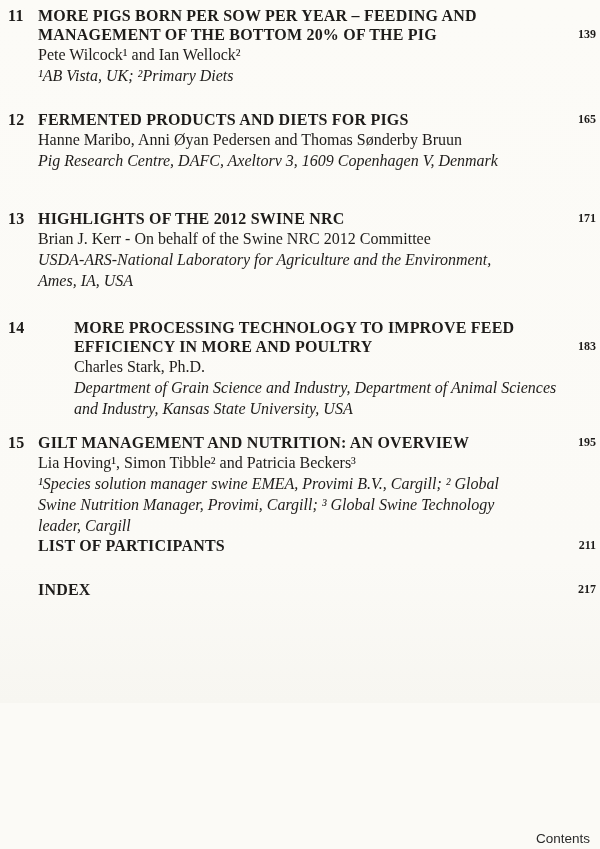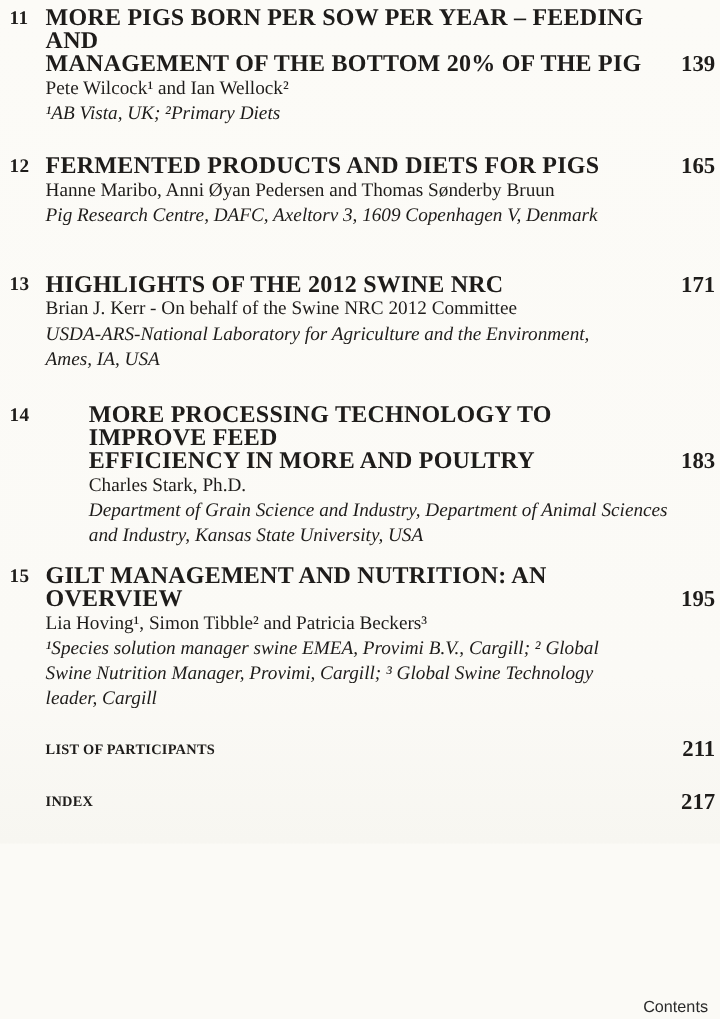--- a/index.html
+++ b/index.html
@@ -32,55 +32,55 @@
     letter-spacing: 0.3px;
   }
   .entry-body { flex: 1; min-width: 0; }
   .title-row {
     display: flex;
     justify-content: space-between;
     align-items: flex-end;
   }
   .title-lines {
     font-weight: bold;
-    font-size: 20px;
+    font-size: 16px;
     line-height: 19px;
     letter-spacing: 0.2px;
     max-width: 500px;
   }
   .page-num {
     font-weight: bold;
-    font-size: 19px;
+    font-size: 12px;
     line-height: 19px;
     padding-left: 10px;
     white-space: nowrap;
   }
   .authors {
     font-size: 16px;
     line-height: 21px;
   }
   .affil {
     font-style: italic;
     font-size: 16px;
     line-height: 21px;
   }
   .mb-e11 { margin-bottom: 24px; }
   .mb-e12 { margin-bottom: 38px; }
   .mb-e13 { margin-bottom: 27px; margin-top: 14px; }
   .mb-e14 { margin-bottom: 14px; gap: 36px; }
-  .mb-e15 { margin-bottom: 22px; }
+  .mb-e15 { }
   .section-row {
     display: flex;
     justify-content: space-between;
     align-items: flex-end;
     padding-left: 30px;
   }
   .section-label {
     font-weight: bold;
-    font-size: 12px;
+    font-size: 16px;
     line-height: 19px;
     letter-spacing: 0.2px;
   }
   .mb-sec { margin-bottom: 25px; }
   .footer {
     position: absolute;
     right: 10px;
     top: 831px;
     display: flex;
     align-items: baseline;

